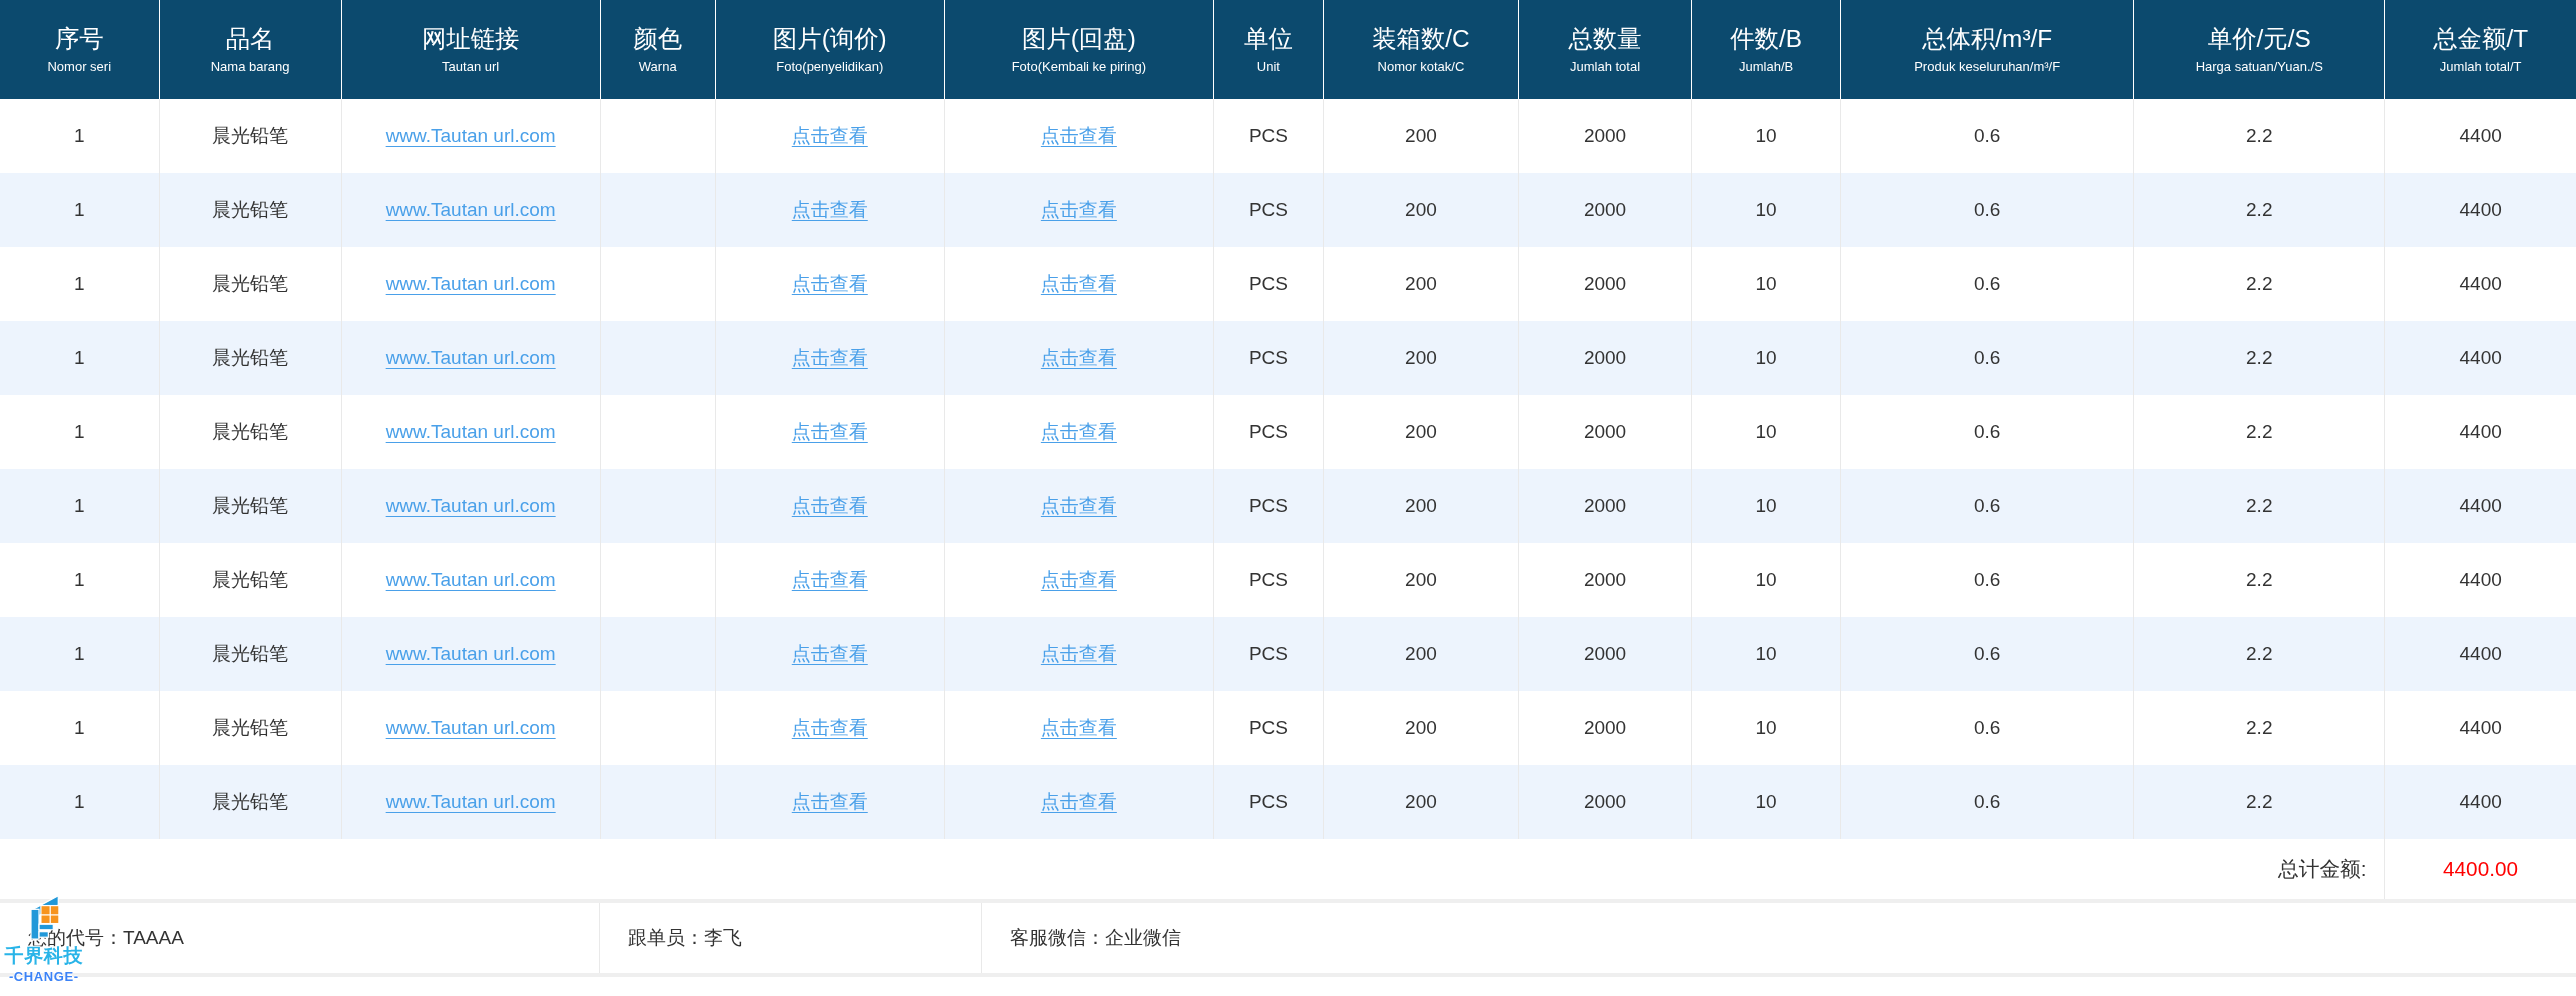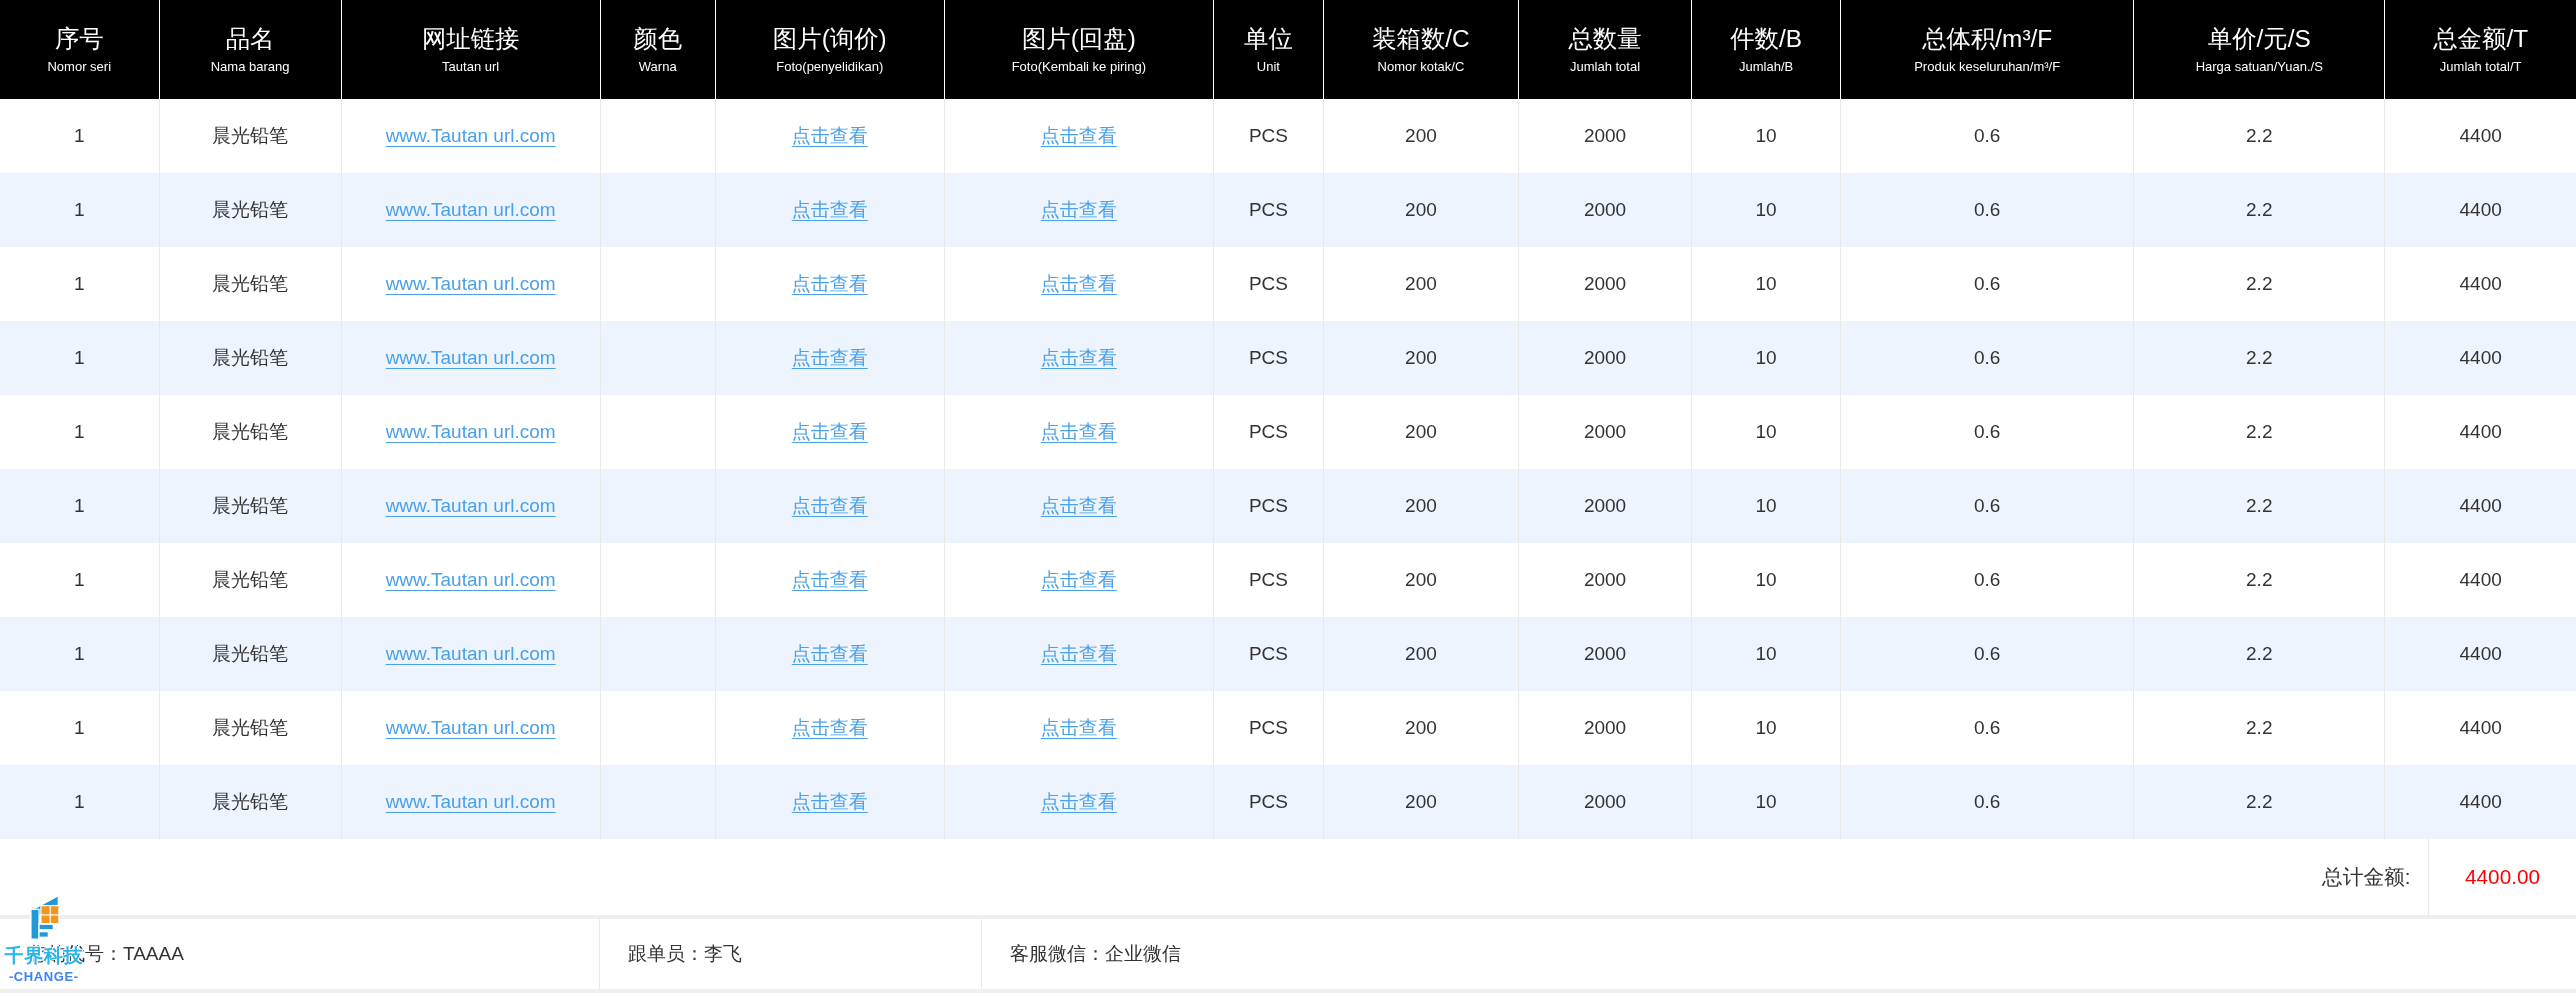--- a/index.html
+++ b/index.html
@@ -2,35 +2,35 @@
 <html style="font-size:10px"><head>
 <meta charset="utf-8">
 <style>
   html,body{margin:0;padding:0;background:#ffffff;}
   .page{
     position:relative;width:2576px;height:997px;overflow:hidden;background:#ffffff;
     font-family:"Liberation Sans","DejaVu Sans",sans-serif;color:#333333;
   }
   table.quote{border-collapse:collapse;table-layout:fixed;width:2576px;}
   thead th{
-    background:#000000;color:#ffffff;height:99px;padding:0;vertical-align:middle;
+    background:#0c4a6e;color:#ffffff;height:99px;padding:0;vertical-align:middle;
     border-right:1.9px solid #ffffff;font-weight:normal;margin-left:28px;
   }
   thead th:last-child{border-right:none;}
   th .zh{display:block;font-size:24.4px;font-weight:500;line-height:1.2;margin-bottom:6.3px;}
   th .latin{display:block;font-size:13px;font-weight:400;line-height:1.2;}
   tbody td{
     height:74px;text-align:center;vertical-align:middle;font-size:19px;
     border-right:1.3px solid #e9e9e9;padding:0;
   }
   tbody td:last-child{border-right:none;}
   tbody tr{background:#ffffff;}
   tbody tr:nth-child(even){background:#edf4fd;}
   a.link{color:#4aa0e9;text-decoration:underline;text-underline-offset:4.4px;cursor:pointer;}
-  .summary{display:flex;height:76px;background:#ffffff;padding-left:44px;}
+  .summary{display:flex;height:60px;background:#ffffff;}
   .summary-label{
     width:2385px;box-sizing:border-box;border-right:1.3px solid #e9e9e9;
     display:flex;align-items:center;justify-content:flex-end;
     padding-right:17.5px;font-size:20.7px;color:#333333;
   }
   .summary-value{
     flex:1;display:flex;align-items:center;justify-content:center;
     font-size:20.7px;color:#fe0000;
   }
   .divider{height:4.4px;background:#efefef;}

